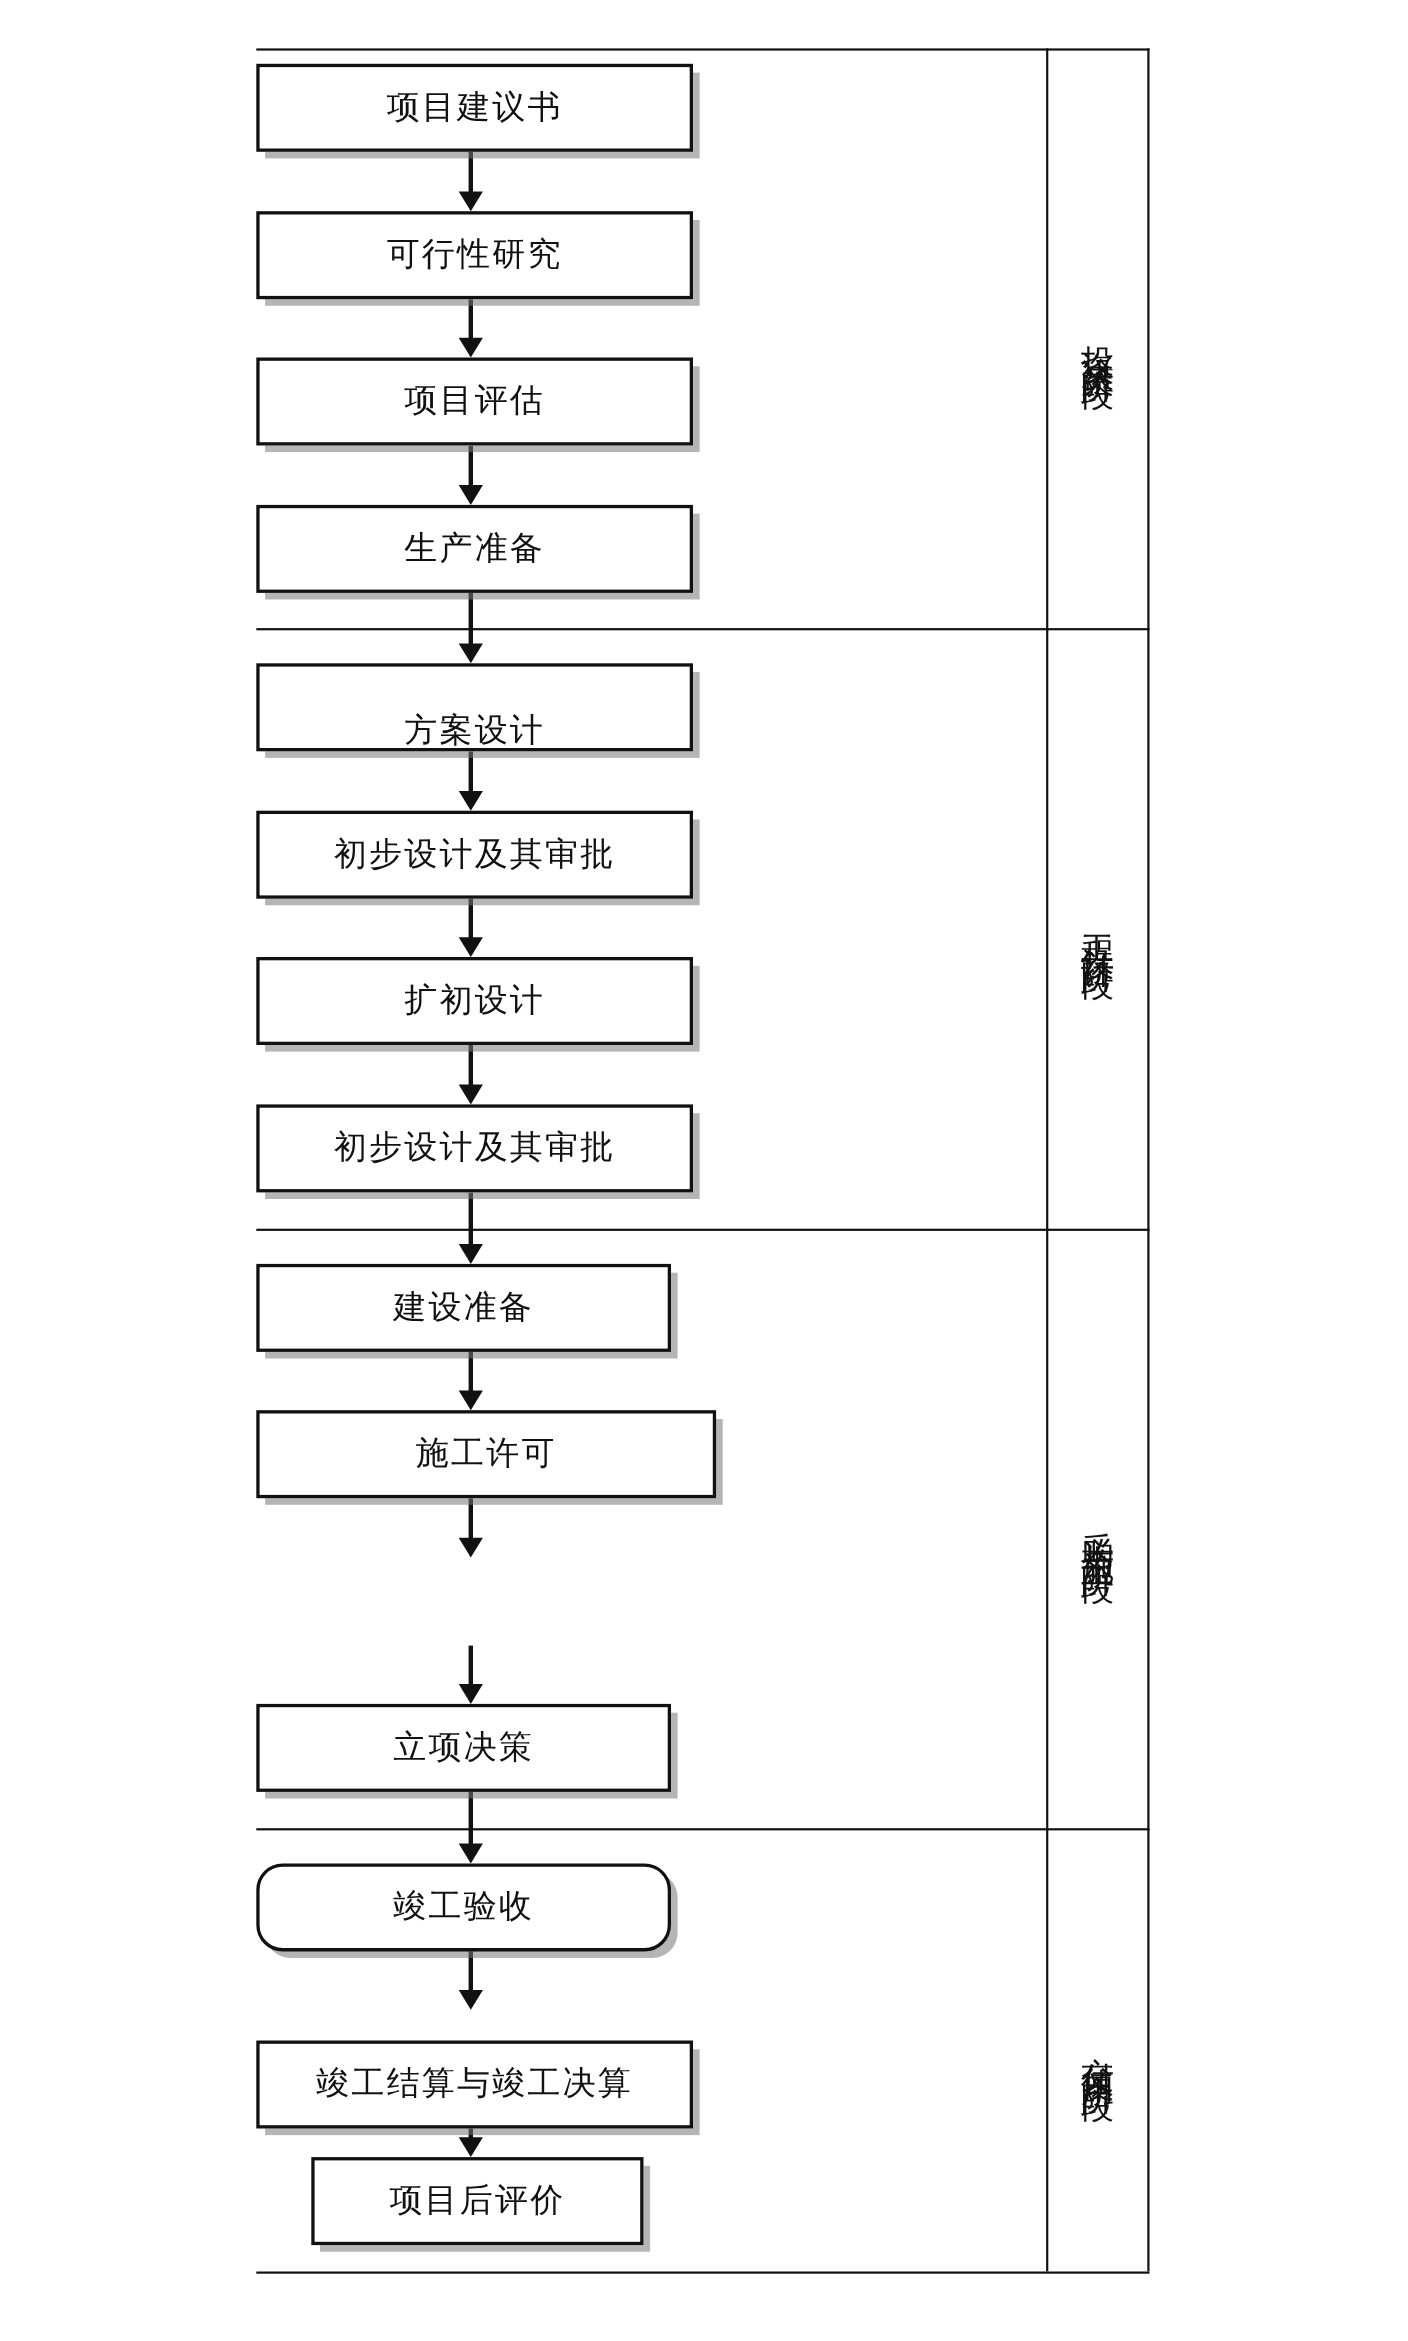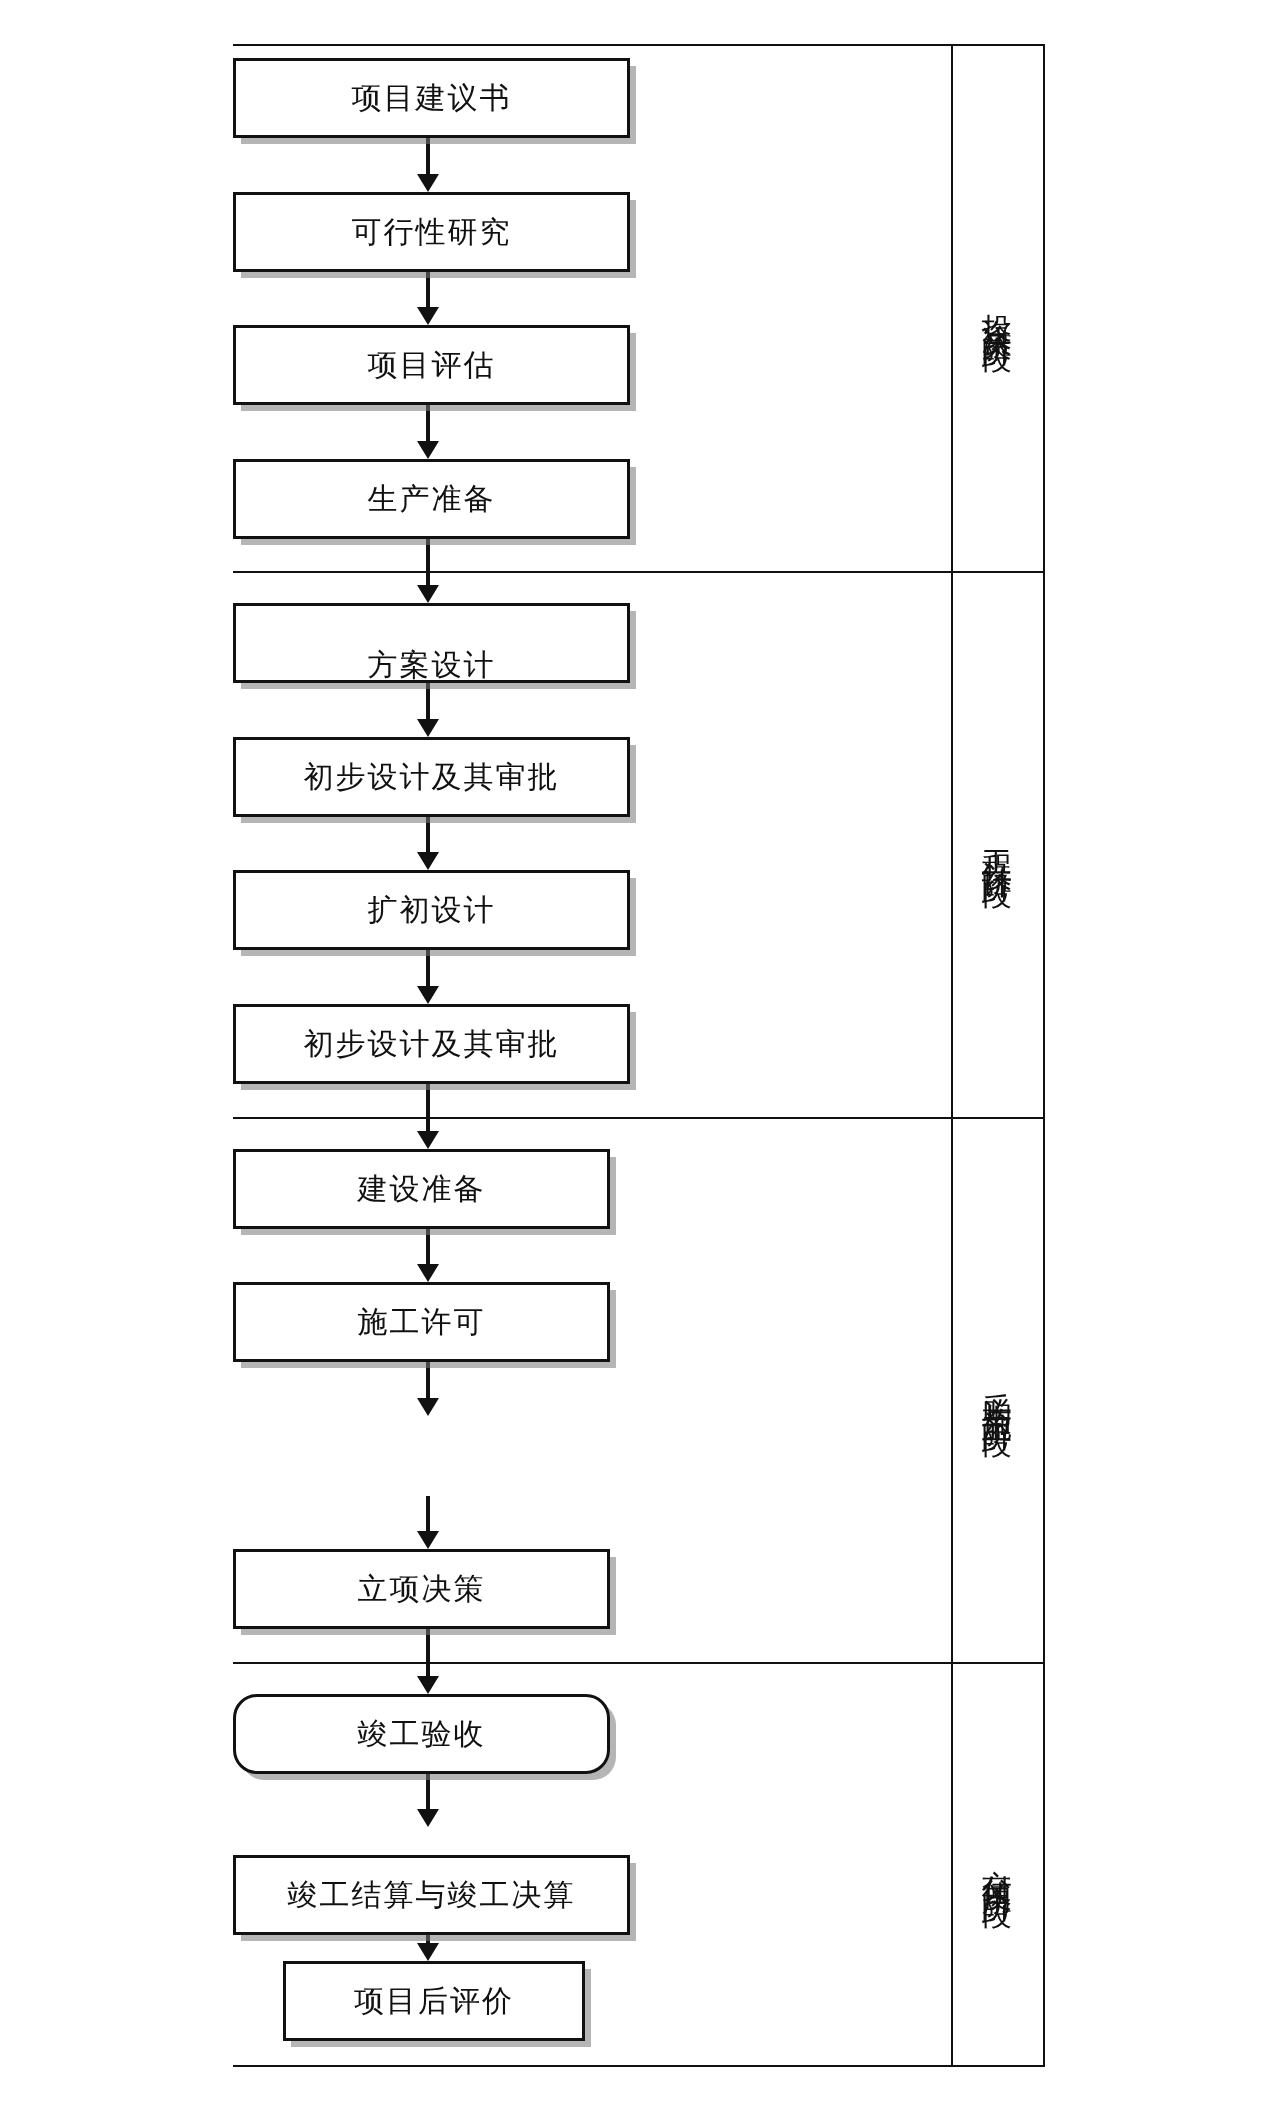--- a/index.html
+++ b/index.html
@@ -168,21 +168,21 @@
   </div>
 
   <div class="node" style="left: 233px; top: 1004px; width: 397px; height: 80px;">
     <span>初步设计及其审批</span>
   </div>
 
   <div class="node" style="left: 233px; top: 1149px; width: 377px; height: 80px;">
     <span>建设准备</span>
   </div>
 
-  <div class="node" style="left: 233px; top: 1282px; width: 377px; height: 80px;">
+  <div class="node" style="left: 233px; top: 1282px; width: 418px; height: 80px;">
     <span>施工许可</span>
   </div>
 
 
   <div class="node" style="left: 233px; top: 1549px; width: 377px; height: 80px;">
     <span>立项决策</span>
   </div>
 
   <div class="node" style="left: 233px; top: 1694px; width: 377px; height: 80px; border-radius: 24px;">
     <span>竣工验收</span>

